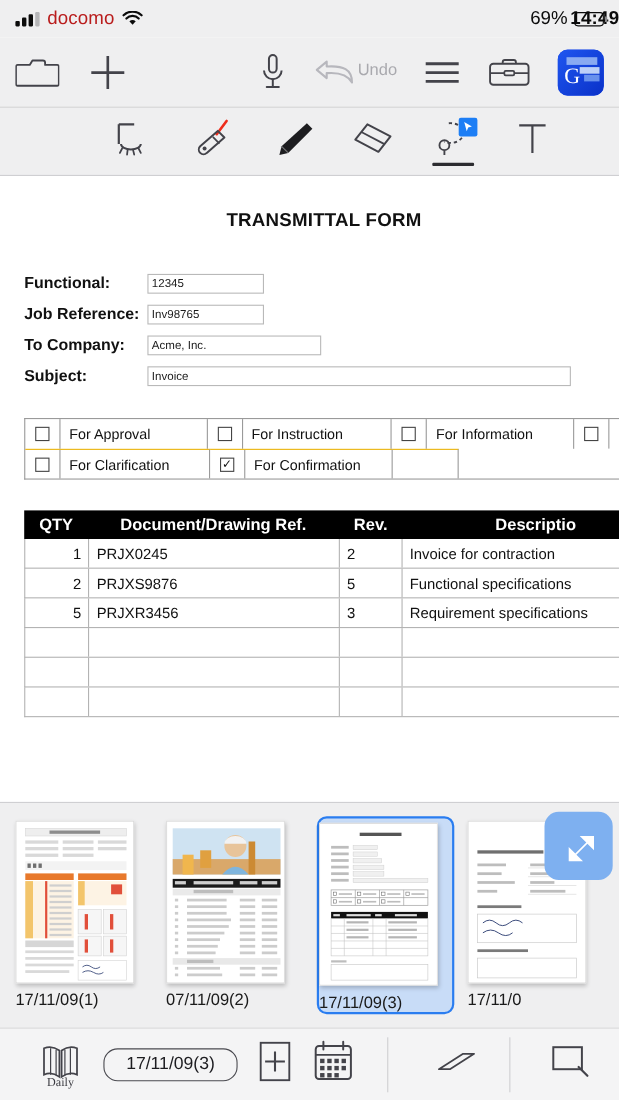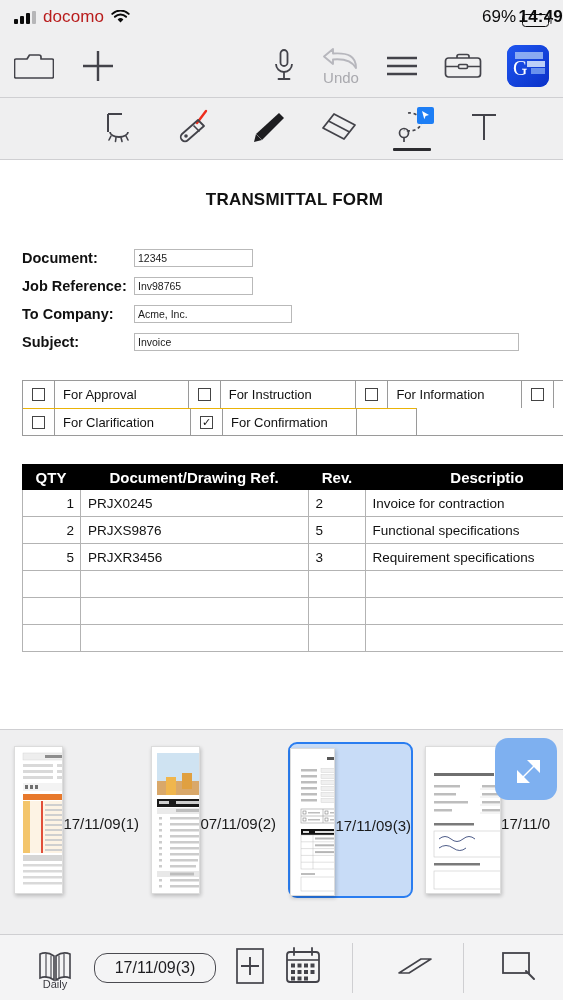--- a/index.html
+++ b/index.html
@@ -22,34 +22,34 @@
   .sig i:nth-child(1) { height: 5px; }
   .sig i:nth-child(2) { height: 8px; }
   .sig i:nth-child(3) { height: 11px; }
   .sig i:nth-child(4) { height: 13px; background: #b6b6b8; }
   .carrier { font-size: 17px; color: #b91c1c; letter-spacing: .1px; }
   .wifi { width: 19px; height: 14px; position: relative; }
   .sb-center {
     position: absolute; left: 0; right: 0; text-align: right;
     font-size: 17px; font-weight: bold; color: #0b0b0b; letter-spacing: .2px;
   }
-  .sb-right { margin-left: auto; display: flex; align-items: flex-end; gap: 6px; z-index: 2; }
+  .sb-right { margin-left: auto; display: flex; align-items: center; gap: 6px; z-index: 2; }
   .batt-pct { font-size: 17px; color: #0b0b0b; }
   .batt { width: 27px; height: 13px; border: 1.4px solid #0b0b0b; border-radius: 3.5px; padding: 1.5px; position: relative; }
   .batt::after { content:""; position:absolute; right:-4px; top:3.5px; width:2px; height:5px; background:#8a8a8d; border-radius:0 1px 1px 0; }
   .batt-fill { height: 100%; background: #0b0b0b; border-radius: 1.5px; width: 69%; }
 
   
   .toolbar {
     height: 64px; background: #efeff0; display: flex; align-items: center;
     padding: 0 14px; flex: 0 0 64px; border-bottom: 1px solid #cfcfd2;
   }
   .tb-left { display: flex; align-items: center; gap: 26px; }
   .tb-right { margin-left: auto; display: flex; align-items: center; gap: 24px; }
-  .tb-btn { display: flex; flex-direction: column; align-items: center; justify-content: center; cursor: pointer; }
+  .tb-btn { display: flex; flex-direction: row; align-items: center; justify-content: center; cursor: pointer; }
   .tb-btn svg { display: block; }
   .undo-label { font-size: 15px; color: #a9a9ae; margin-top: -4px; }
   .appicon {
     width: 42px; height: 42px; border-radius: 9px; overflow: hidden;
     background: #1a48e8; position: relative;
   }
 
   
   .tools {
     height: 62px; background: #efeff0; display: flex; align-items: center;
@@ -76,21 +76,21 @@
     letter-spacing: .2px; margin-top: 30px; padding-left: 26px;
   }
   .fields { margin-top: 34px; }
   .field-row { display: flex; align-items: center; height: 28px; margin-bottom: 0px; }
   .field-label { width: 112px; font-size: 14.5px; font-weight: bold; color: #111; }
   .field-box {
     height: 18px; border: 1px solid #b9b9b9; background: #fff;
     font-size: 10.5px; color: #1a1a1a; display: flex; align-items: center;
     padding-left: 3px; white-space: nowrap; overflow: hidden;
   }
-  .w-sm { width: 119px; }
+  .w-sm { width: 106px; }
   .w-md { width: 146px; }
   .w-lg { width: 158px; }
   .w-xl { width: 385px; }
 
   
   .cbgrid {
     margin-top: 24px; border: 1.5px solid #9a9a9a; border-right: none;
     width: 560px; margin-left: 0;
   }
   .cbrow { display: flex; }
@@ -123,21 +123,21 @@
   .dt-head .col-rev { justify-content: center; padding: 0; }
   .dt-head .col-desc { justify-content: center; padding: 0; }
   .dt-head > div { display: flex; align-items: center; }
 
   
   .thumbstrip {
     height: 205px; background: #efeff0; border-top: 1px solid #cfcfd2;
     display: flex; align-items: flex-start; gap: 12px; padding: 12px 0 0 14px;
     flex: 0 0 205px; position: relative; overflow: hidden;
   }
-  .thumb { width: 125px; flex: 0 0 125px; display: flex; flex-direction: row; align-items: center;
+  .thumb { width: 125px; flex: 0 0 125px; display: flex; flex-direction: column; align-items: flex-start;
            border-radius: 9px; padding: 4px 0 0 0; cursor: pointer; }
   .thumb.selected { background: #c8dcf7; border: 2px solid #2a7df0; }
   .thumb-paper {
     width: 108px; height: 148px; background: #fff; border: 1px solid #dcdcdc;
     box-shadow: 1px 2px 4px rgba(0,0,0,.22); position: relative; overflow: hidden;
   }
   .thumb-label { font-size: 15px; color: #1a1a1a; margin-top: 7px; white-space: nowrap; }
   .goto-badge {
     position: absolute; right: 6px; top: 8px; width: 62px; height: 62px;
     background: #7eb0f0; border-radius: 13px; display: flex; align-items: center; justify-content: center;
@@ -149,21 +149,21 @@
     display: flex; align-items: center; flex: 0 0 66px;
   }
   .bb-group { display: flex; align-items: center; gap: 18px; padding-left: 34px; }
   .bb-btn { display: flex; flex-direction: column; align-items: center; justify-content: center; cursor: pointer; position: relative; }
   .date-pill {
     border: 1.6px solid #4a4a50; border-radius: 13px; height: 30px; min-width: 122px;
     display: flex; align-items: center; justify-content: center; font-size: 16px; color: #1c1c20;
     padding: 0 10px; cursor: pointer;
   }
   .bb-sep { width: 1px; height: 50px; background: #cfcfd2; margin-left: 30px; }
-  .daily-lbl { font-size: 11px; color: #3a3a40; position: absolute; bottom: 1px; left: 50%; transform: translateX(-50%); }
+  .daily-lbl { font-size: 11px; color: #3a3a40; position: absolute; bottom: 1px; left: 50%; transform: translateX(-50%); font-family: Liberation Serif, serif; }
 </style>
 </head>
 <body>
 
 <div id="app">
 
   <div class="statusbar">
     <div class="sb-left">
       <span class="sig">
           <i></i>
@@ -316,21 +316,21 @@
       </span>
     </div>
   </div>
 
   <div class="page">
 
     <div class="doc-title">TRANSMITTAL FORM</div>
 
     <div class="fields">
       <div class="field-row">
-        <span class="field-label">Document:</span>
+        <span class="field-label">Functional:</span>
         <span class="field-box w-sm">12345</span>
       </div>
       <div class="field-row">
         <span class="field-label">Job Reference:</span>
         <span class="field-box w-sm">Inv98765</span>
       </div>
       <div class="field-row">
         <span class="field-label">To Company:</span>
         <span class="field-box w-lg">Acme, Inc.</span>
       </div>

